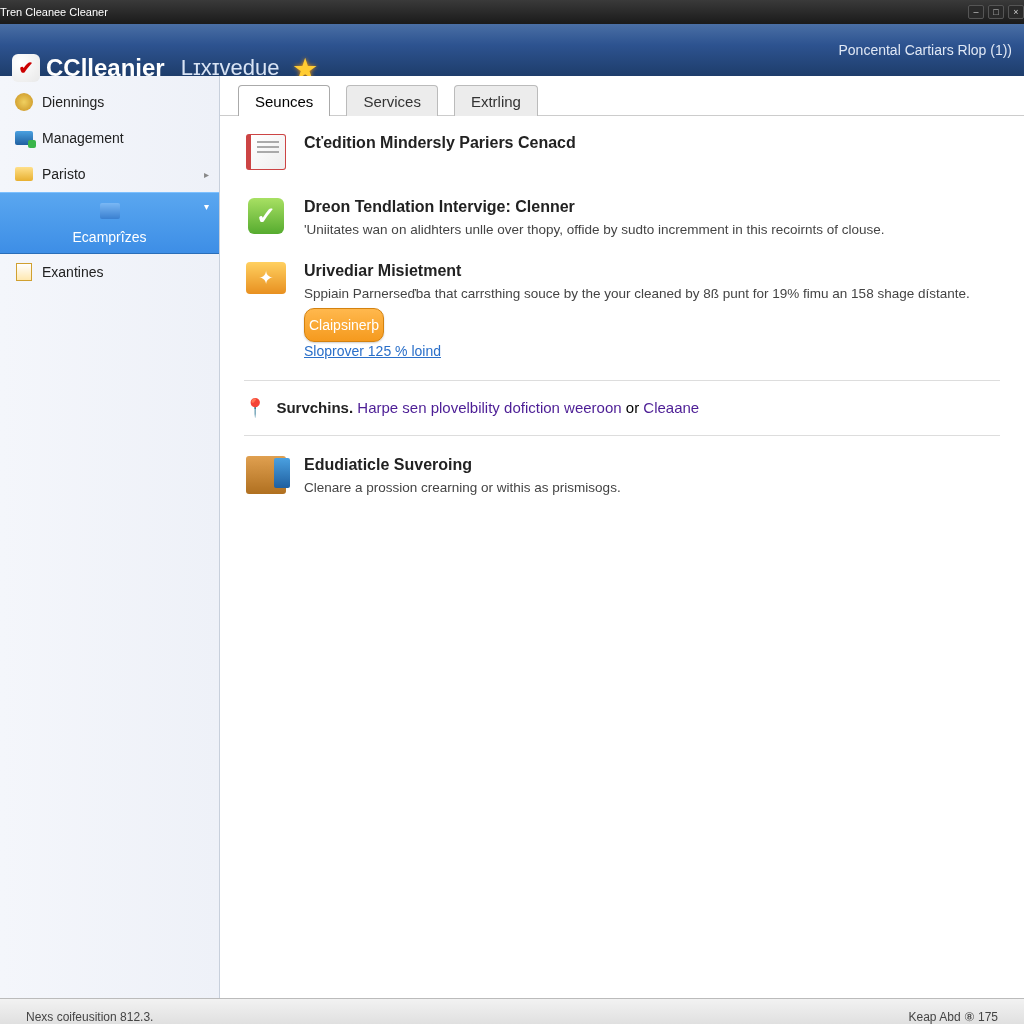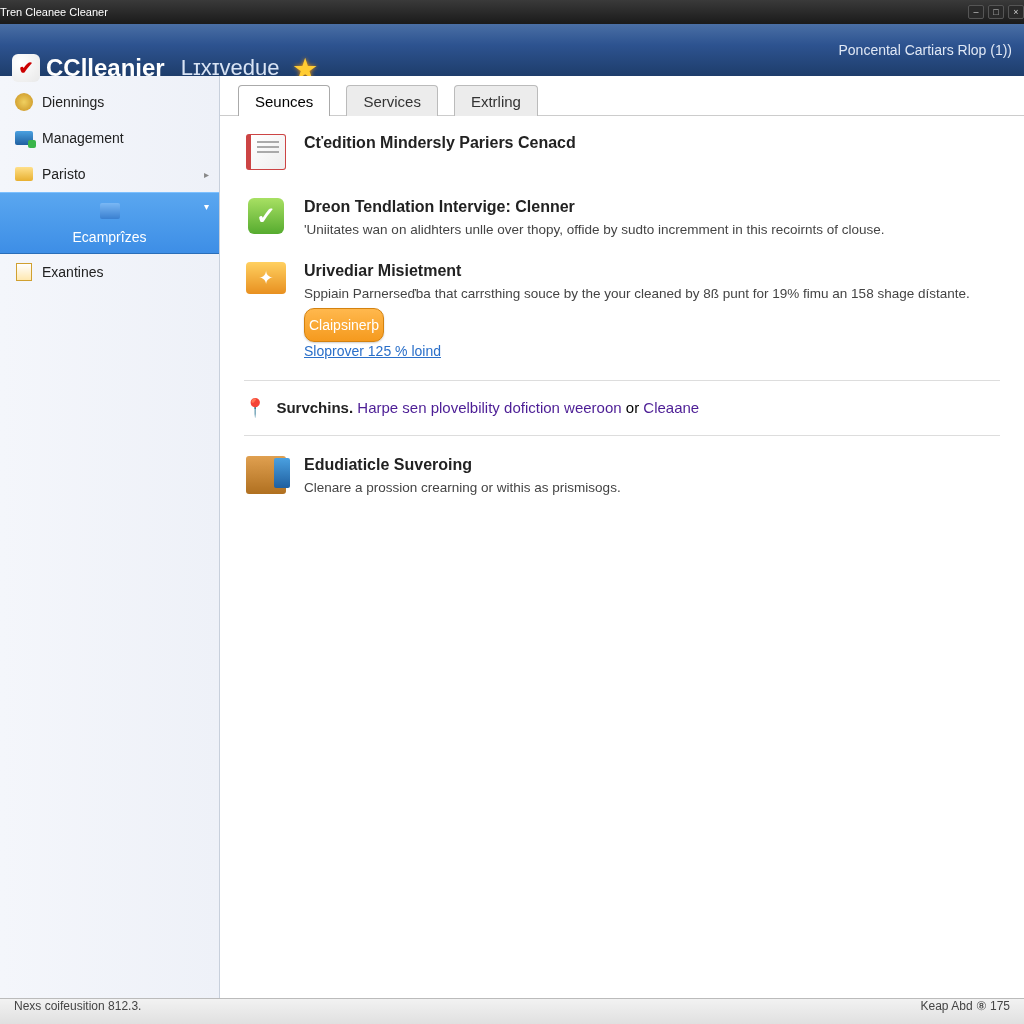--- a/index.html
+++ b/index.html
@@ -32,21 +32,21 @@
 .blkicon { width:44px; height:44px; flex-shrink:0; display:flex; align-items:flex-start; justify-content:center; font-size:34px; }
 .blktxt { flex:1; }
 .blktxt h3 { font-size:16px; font-weight:600; color:#222; margin-bottom:4px; }
 .blktxt p { font-size:13.5px; color:#444; line-height:1.45; }
 .orangebtn { display:inline-block; margin-top:4px; padding:8px 4px; background:linear-gradient(to bottom,#ffb84d,#f59a1e); border:1px solid #d4820f; border-radius:10px; color:#fff; font-size:14px; font-weight:500; cursor:pointer; box-shadow:0 1px 2px rgba(0,0,0,0.2); }
 .linkline { font-size:14px; color:#2a6fc9; text-decoration:underline; cursor:pointer; display:inline-block; }
 .survrow { display:flex; align-items:center; gap:10px; padding:16px 0; border-top:1px solid #ddd; border-bottom:1px solid #ddd; margin:10px 0 20px 0; font-size:15px; }
 .survrow .pin { color:#2a8cd6; font-size:18px; }
 .survrow b { color:#222; font-weight:600; }
 .survrow a { color:#4c1d95; text-decoration:none; cursor:pointer; }
-.statusbar { height:26px; background:linear-gradient(to bottom,#f2f2f2,#e0e0e0); border-top:1px solid #bbb; display:flex; align-items:flex-start; padding:0 14px; font-size:12px; color:#444; }
+.statusbar { height:26px; background:linear-gradient(to bottom,#f2f2f2,#e0e0e0); border-top:1px solid #bbb; display:flex; align-items:flex-end; padding:0 26px; font-size:12px; color:#444; }
 .statusbar .sp { flex:1; }
 
 .ic-disk{background:radial-gradient(circle,#f0d060,#c89020);border-radius:50%;width:18px;height:18px;}
 .ic-mgmt{background:linear-gradient(#4aa0e0,#2060a0);width:18px;height:14px;border-radius:2px;position:relative;}
 .ic-mgmt::after{content:"";position:absolute;right:-3px;bottom:-3px;width:8px;height:8px;background:#3ab54a;border-radius:2px;}
 .ic-folder{background:linear-gradient(#ffe08a,#e8b030);width:18px;height:14px;border-radius:2px;}
 .ic-blue{background:linear-gradient(#7ab8f5,#3a80d0);width:20px;height:16px;border-radius:2px;}
 .ic-mag{width:18px;height:18px;border:2px solid #777;border-radius:50%;position:relative;}
 .ic-mag::after{content:"";position:absolute;right:-5px;bottom:-5px;width:7px;height:2px;background:#777;transform:rotate(45deg);}
 .ic-doc{background:linear-gradient(#fff,#ffe8b0);border:1px solid #d0a030;width:16px;height:18px;}

